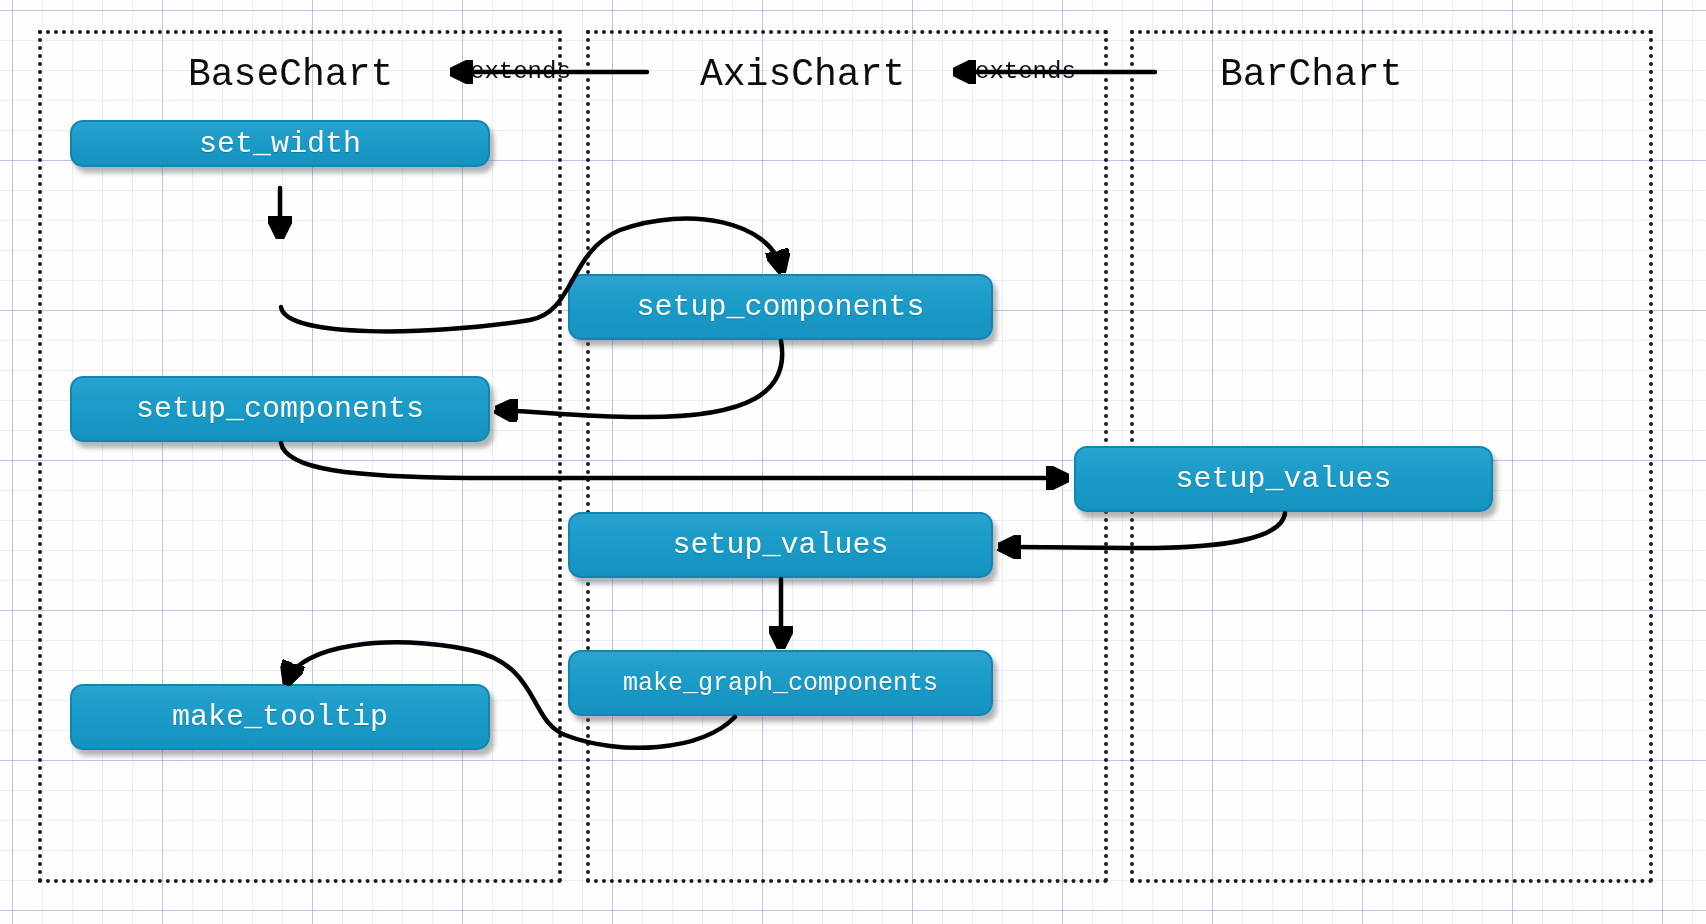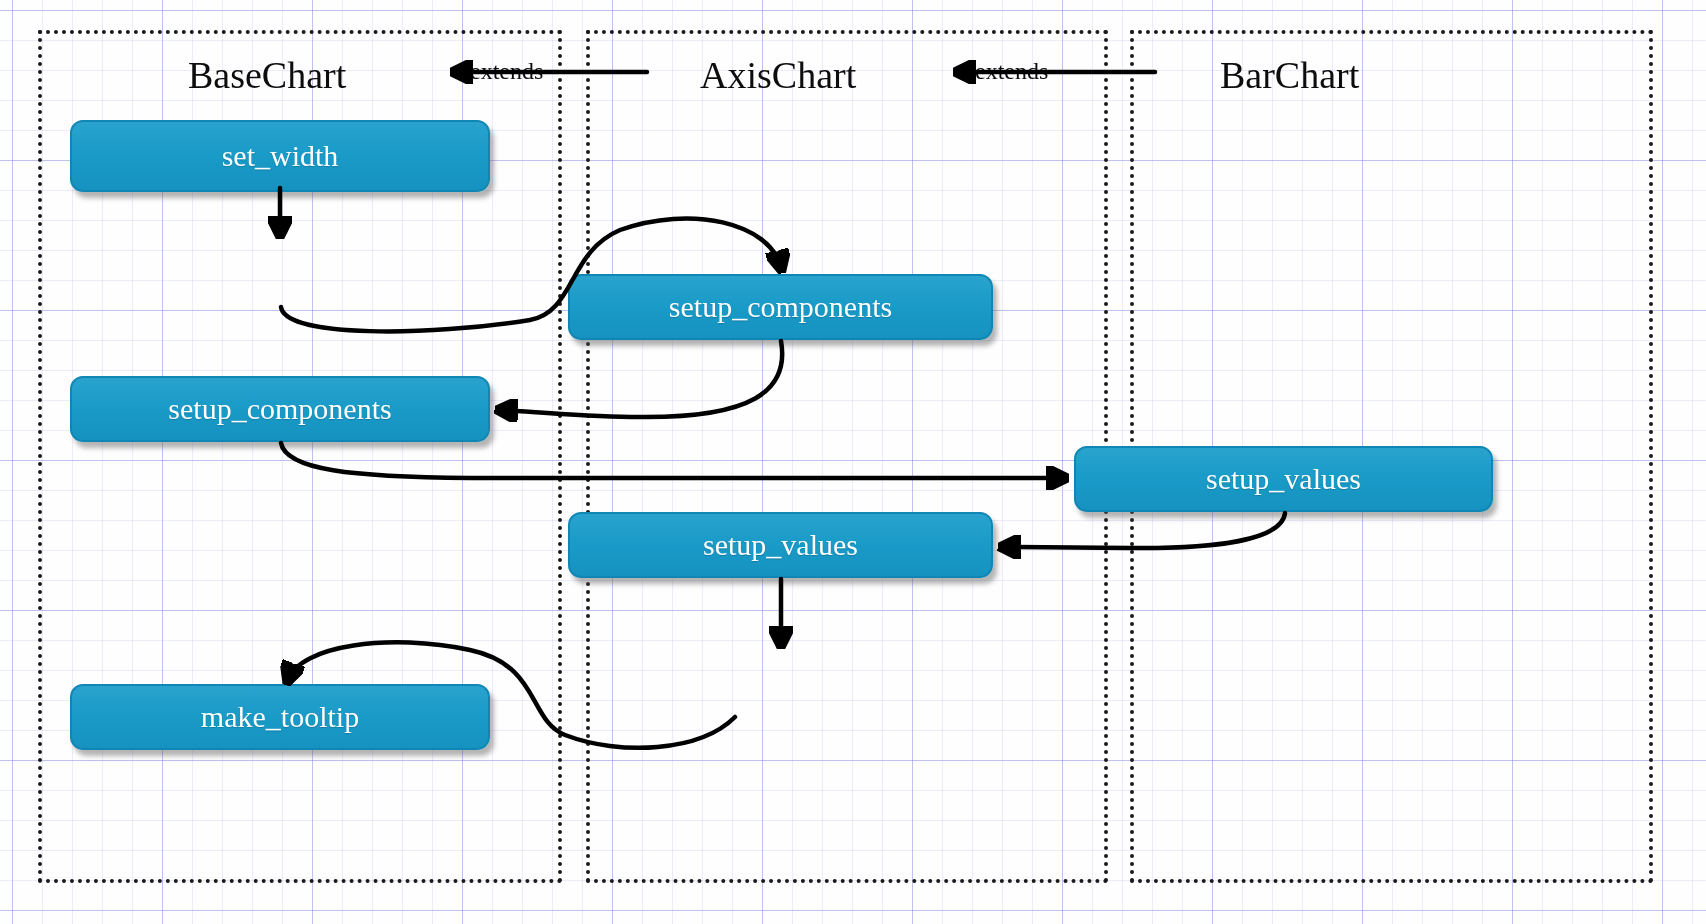--- a/index.html
+++ b/index.html
@@ -6,21 +6,21 @@
   html, body {
     margin: 0;
     padding: 0;
     background: #ffffff;
   }
   #canvas {
     position: relative;
     width: 1706px;
     height: 924px;
     overflow: hidden;
-    font-family: Liberation Serif, serif;
+    font-family: Liberation Mono, monospace;
     
     background-color: #fefeff;
     background-image:
       linear-gradient(to right, rgba(140,140,220,0.16) 1px, transparent 1px),
       linear-gradient(to bottom, rgba(140,140,220,0.16) 1px, transparent 1px),
       linear-gradient(to right, rgba(120,120,225,0.38) 1px, transparent 1px),
       linear-gradient(to bottom, rgba(120,120,225,0.38) 1px, transparent 1px);
     background-size:
       30px 30px,
       30px 30px,
@@ -105,34 +105,37 @@
   <div class="container-box" id="pkg-1" style="left: 586px; top: 30px; width: 522px; height: 853px;"></div>
   <div class="container-box" id="pkg-2" style="left: 1130px; top: 30px; width: 523px; height: 853px;"></div>
 
   <div class="pkg-title" id="pkgt-0" style="left: 188px; top: 53px;">BaseChart</div>
   <div class="pkg-title" id="pkgt-1" style="left: 683px; top: 53px; margin-left: 17px;">AxisChart</div>
   <div class="pkg-title" id="pkgt-2" style="left: 1220px; top: 53px;">BarChart</div>
 
   <div class="extends-label" id="rel-0" style="left: 470px; top: 58px;">extends</div>
   <div class="extends-label" id="rel-1" style="left: 975px; top: 58px;">extends</div>
 
-  <div class="node" id="node-0" style="left: 70px; top: 120px; width: 420px; height: 72px;">
+  <div class="node" id="node-0" style="left: 70px; top: 120px; width: 420px; height: 47px;">
     <span class="label">set_width</span>
   </div>
   <div class="node" id="node-2" style="left: 70px; top: 376px; width: 420px; height: 66px;">
     <span class="label">setup_components</span>
   </div>
   <div class="node" id="node-3" style="left: 70px; top: 684px; width: 420px; height: 66px; text-align: right;">
     <span class="label">make_tooltip</span>
   </div>
   <div class="node" id="node-4" style="left: 568px; top: 274px; width: 425px; height: 66px;">
     <span class="label">setup_components</span>
   </div>
   <div class="node" id="node-5" style="left: 568px; top: 512px; width: 425px; height: 66px;">
     <span class="label">setup_values</span>
+  </div>
+  <div class="node small" id="node-6" style="left: 568px; top: 650px; width: 425px; height: 66px;">
+    <span class="label">make_graph_components</span>
   </div>
   <div class="node" id="node-7" style="left: 1074px; top: 446px; width: 419px; height: 66px;">
     <span class="label">setup_values</span>
   </div>
 
   <svg class="arrows" viewBox="0 0 1706 924">
     <defs>
       <marker id="ah" viewBox="0 0 12 12" refX="9.2" refY="6" markerWidth="5.2" markerHeight="5.2" orient="auto-start-reverse">
         <path d="M 0.5 0.8 L 11 6 L 0.5 11.2 L 3.2 6 Z" fill="#000" stroke="#000" stroke-width="0.8"></path>
       </marker>

